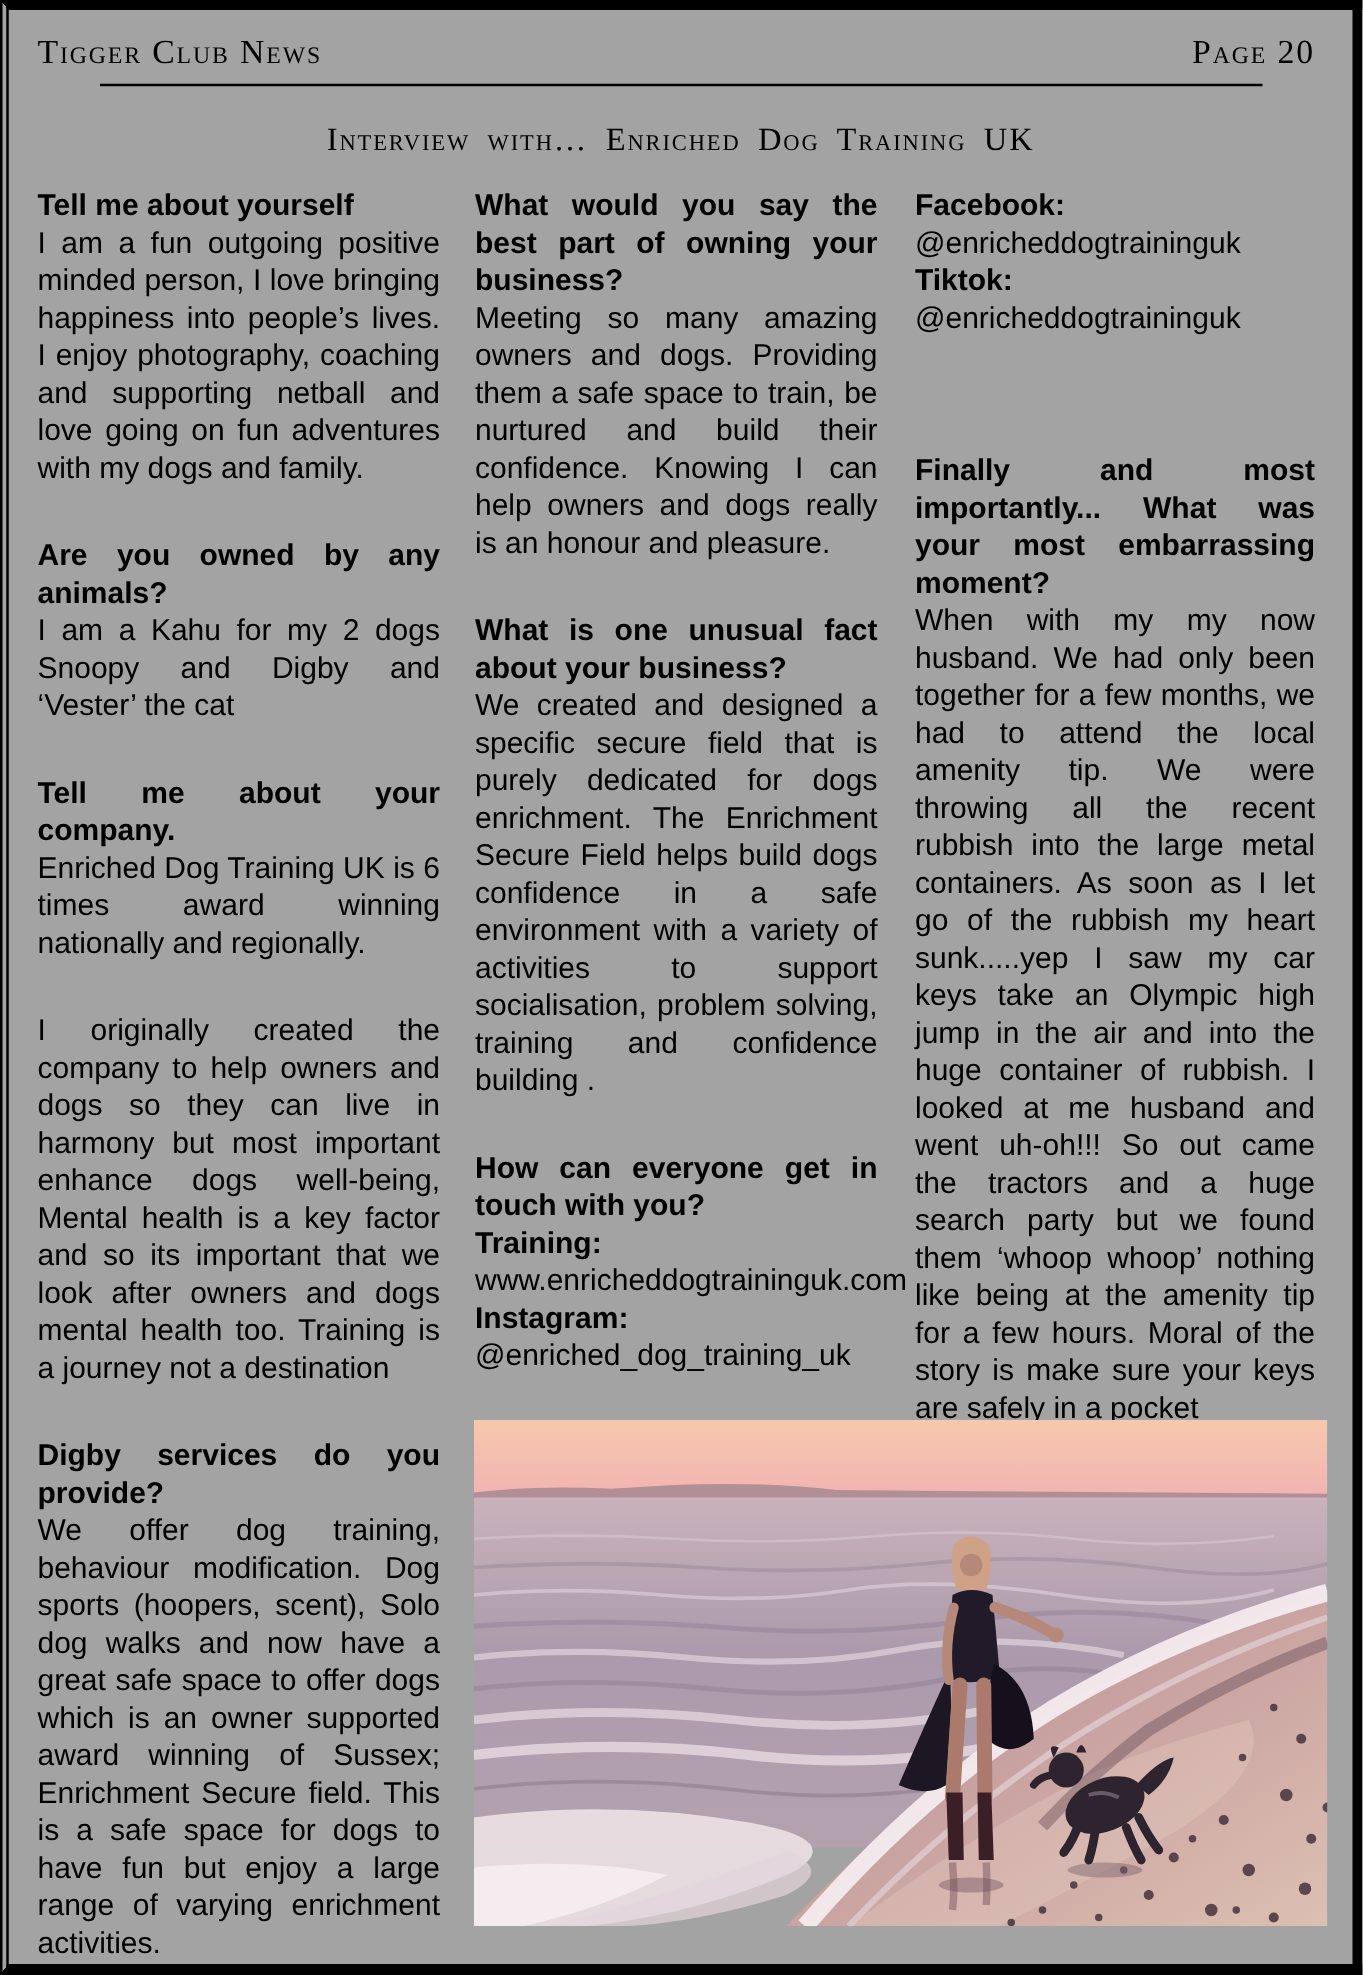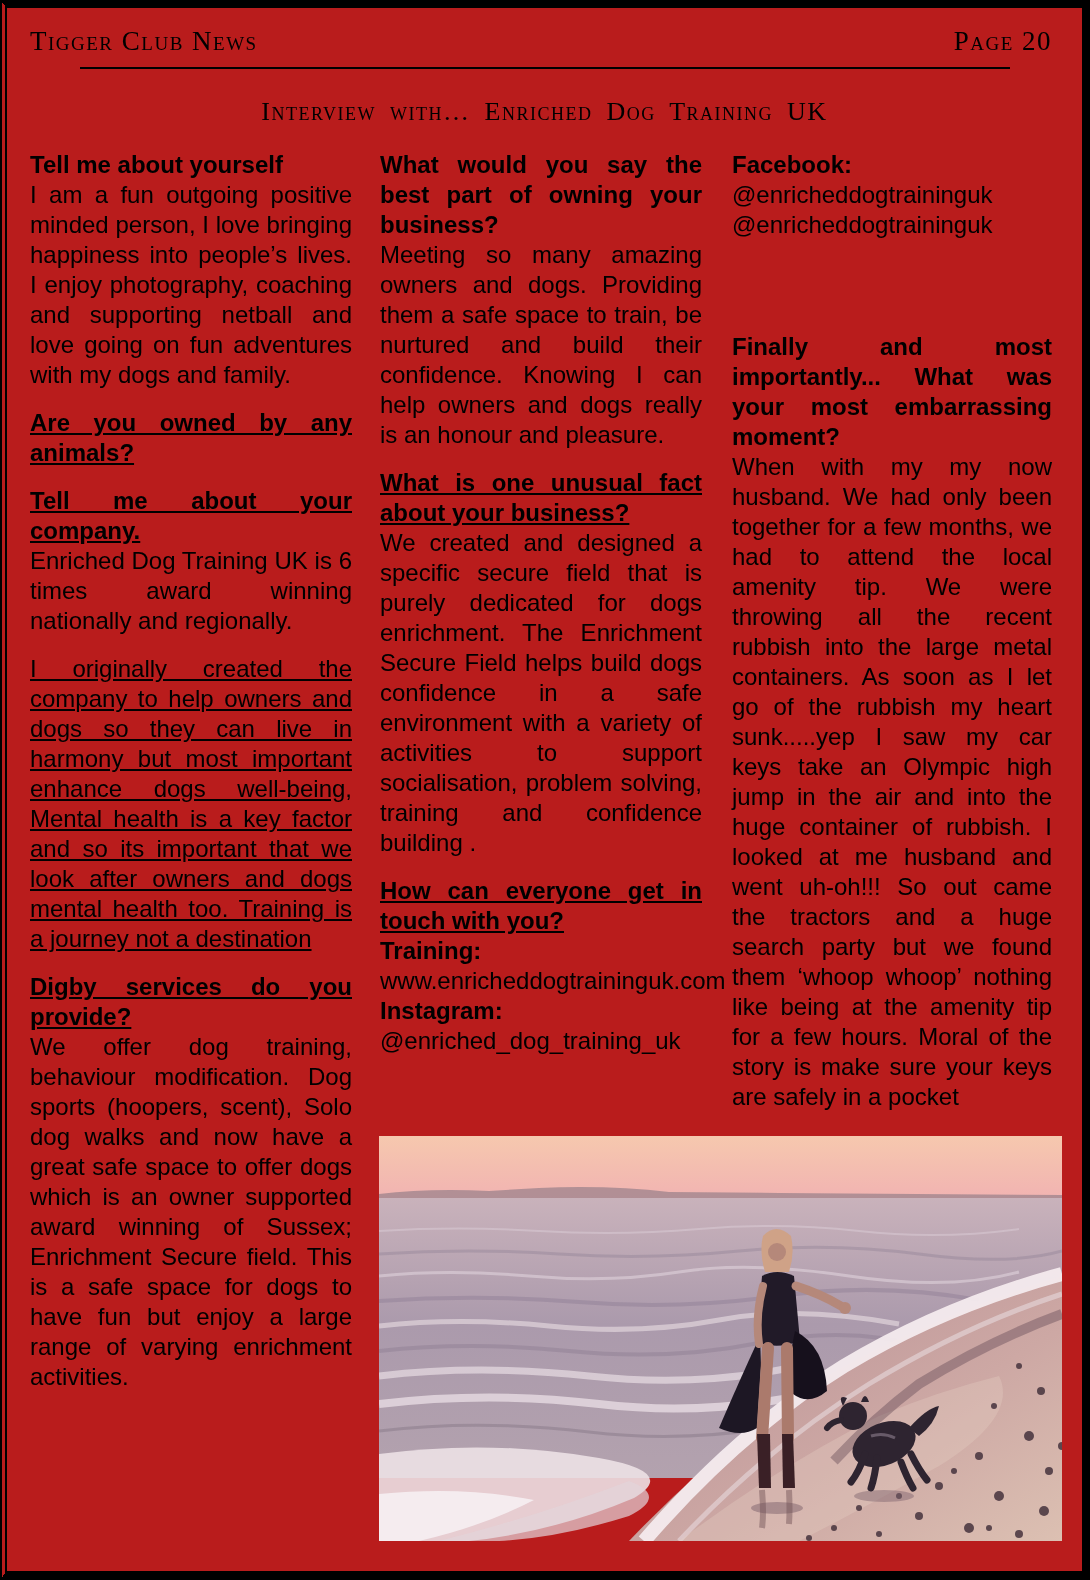--- a/index.html
+++ b/index.html
@@ -1,20 +1,20 @@
 <!DOCTYPE html>
 <html><head>
 <meta charset="utf-8">
 <style>
   html,body{margin:0;padding:0;background:#ffffff;}
   .page{
     position:relative;
     width:1090px;height:1580px;
     box-sizing:border-box;
-    background:#b91c1c;
+    background:#a3a3a3;
     border-top:8px solid #000;
     border-right:8px solid #000;
     border-bottom:9px solid #000;
     border-left:7px double #000;
     font-family:"Liberation Sans",sans-serif;
     color:#000;
     overflow:hidden;
   }
   .masthead{
     position:absolute;top:18px;left:23px;right:30px;
@@ -38,21 +38,21 @@
   .col{
     position:absolute;top:142px;
     font-size:24px;line-height:30px;
     text-align:justify;
   }
   .col-1{left:23px;width:322px;}
   .col-2{left:373px;width:322px;}
   .col-3{left:725px;width:320px;}
   .blk{margin:0;}
   .blk.h{font-weight:bold;}
-  .sp{margin-top:18px;text-decoration:underline;}
+  .sp{margin-top:40px;}
   .sp2{margin-top:92px;}
   .b{font-weight:bold;margin-right:7px;}
   .photo{
     position:absolute;left:372px;top:1128px;
     width:683px;height:405px;
     overflow:hidden;
   }
   .photo svg{display:block;width:100%;height:100%;}
 </style>
 </head>
@@ -66,20 +66,21 @@
   </div>
 
   <div class="rule"></div>
 
   <h1 class="article-title">Interview with… Enriched Dog Training UK</h1>
 
   <div class="col col-1">
     <div class="blk h">Tell me about yourself</div>
     <div class="blk p">I am a fun outgoing positive minded person, I love bringing happiness into people’s lives. I enjoy photography, coaching and supporting netball and love going on fun adventures with my dogs and family.</div>
     <div class="blk h sp">Are you owned by any animals?</div>
+    <div class="blk p">I am a Kahu for my 2 dogs Snoopy and Digby and ‘Vester’ the cat</div>
     <div class="blk h sp">Tell me about your company.</div>
     <div class="blk p">Enriched Dog Training UK is 6 times award winning nationally and regionally.</div>
     <div class="blk p sp">I originally created the company to help owners and dogs so they can live in harmony but most important enhance dogs well-being, Mental health is a key factor and so its important that we look after owners and dogs mental health too. Training is a journey not a destination</div>
     <div class="blk h sp">Digby services do you provide?</div>
     <div class="blk p">We offer dog training, behaviour modification. Dog sports (hoopers, scent), Solo dog walks and now have a great safe space to offer dogs which is an owner supported award winning of Sussex; Enrichment Secure field. This is a safe space for dogs to have fun but enjoy a large range of varying enrichment activities.</div>
   </div>
 
   <div class="col col-2">
     <div class="blk h">What would you say the best part of owning your business?</div>
     <div class="blk p">Meeting so many amazing owners and dogs. Providing them a safe space to train, be nurtured and build their confidence. Knowing I can help owners and dogs really is an honour and pleasure.</div>
@@ -88,20 +89,21 @@
     <div class="blk h sp">How can everyone get in touch with you?</div>
     <div class="blk h">Training:</div>
     <div class="blk p">www.enricheddogtraininguk.com</div>
     <div class="blk h">Instagram:</div>
     <div class="blk p">@enriched_dog_training_uk</div>
   </div>
 
   <div class="col col-3">
     <div class="blk h">Facebook:</div>
     <div class="blk p">@enricheddogtraininguk</div>
+    <div class="blk h">Tiktok:</div>
     <div class="blk p">@enricheddogtraininguk</div>
     <div class="blk h sp2">Finally and most importantly... What was your most embarrassing moment?</div>
     <div class="blk p">When with my my now husband. We had only been together for a few months, we had to attend the local amenity tip. We were throwing all the recent rubbish into the large metal containers. As soon as I let go of the rubbish my heart sunk.....yep I saw my car keys take an Olympic high jump in the air and into the huge container of rubbish. I looked at me husband and went uh-oh!!! So out came the tractors and a huge search party but we found them ‘whoop whoop’ nothing like being at the amenity tip for a few hours. Moral of the story is make sure your keys are safely in a pocket</div>
   </div>
 
   <div class="photo">
     <svg viewBox="0 0 683 405" preserveAspectRatio="none">
       <defs>
         <linearGradient id="skyG" x1="0" y1="0" x2="0" y2="1">
           <stop offset="0" stop-color="#f6c8ae"></stop>

